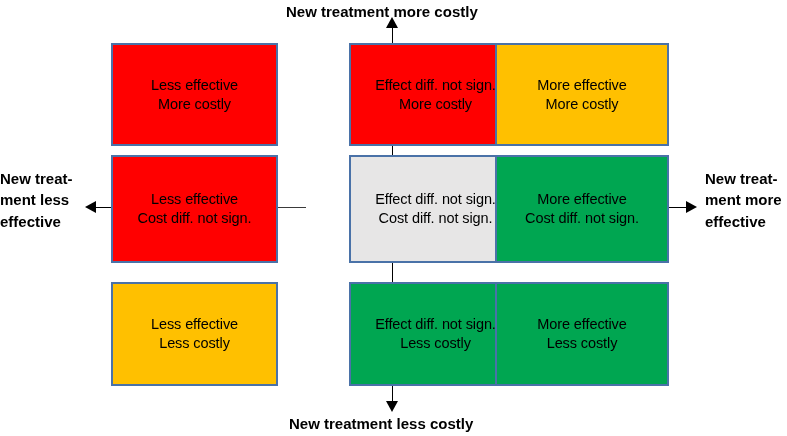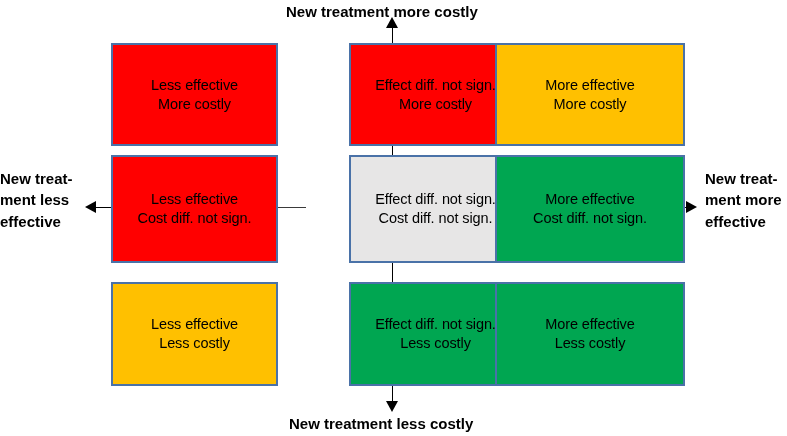--- a/index.html
+++ b/index.html
@@ -36,21 +36,21 @@
     letter-spacing: -0.1px;
   }
   .cell .ln {
     display: block;
     white-space: nowrap;
   }
 
   
   .col-1 { left: 111px; width: 167px; }
   .col-2 { left: 305px; width: 173px; margin-left: 44px; }
-  .col-3 { left: 495px; width: 190px; }
+  .col-3 { left: 495px; width: 174px; }
 
   
   .row-1 { top: 43px;  height: 103px; }
   .row-2 { top: 155px; height: 108px; }
   .row-3 { top: 282px; height: 104px; }
 
   
   .fill-red    { background: #ff0000; }
   .fill-amber  { background: #ffc000; }
   .fill-green  { background: #00a651; }

